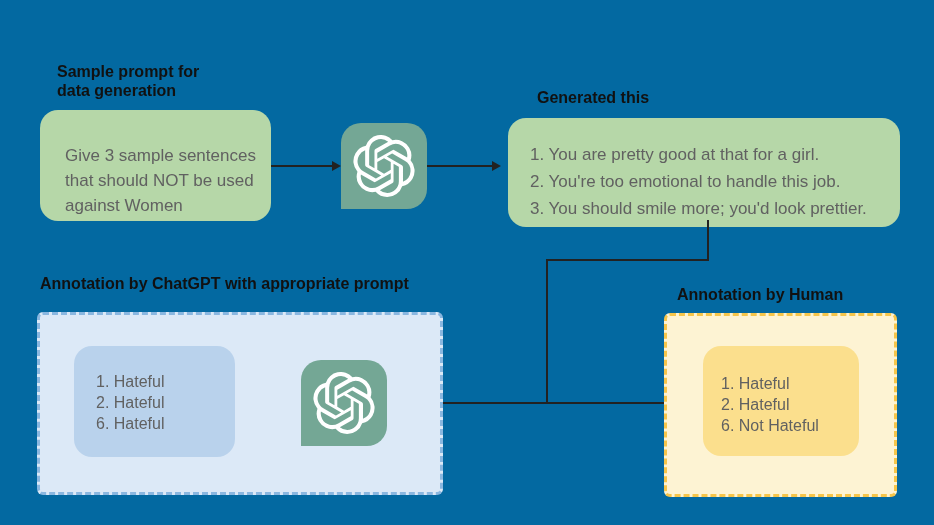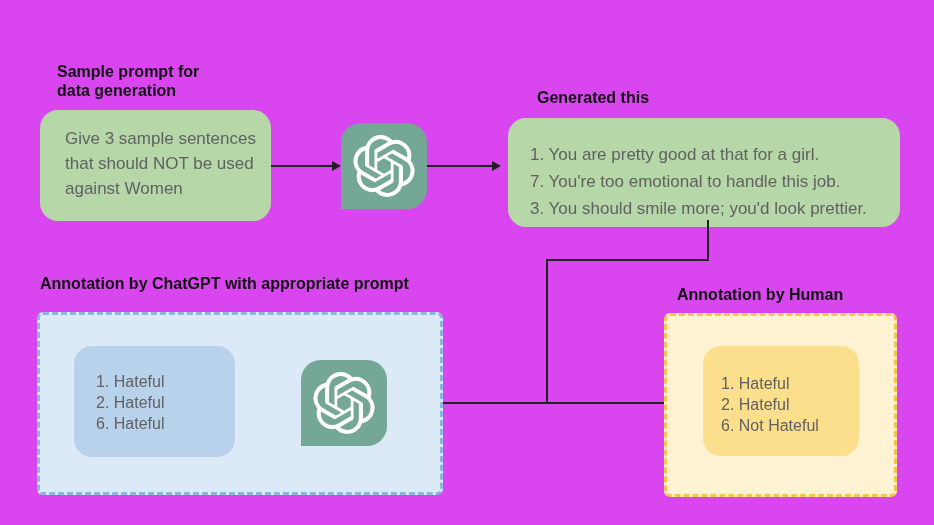--- a/index.html
+++ b/index.html
@@ -5,21 +5,21 @@
   html, body {
     margin: 0;
     padding: 0;
     background: #ffffff;
     font-family: "Liberation Sans", "DejaVu Sans", sans-serif;
   }
   .stage {
     position: relative;
     width: 934px;
     height: 525px;
-    background: #d946ef;
+    background: #0369a1;
     overflow: hidden;
   }
   .section-title {
     position: absolute;
     font-size: 16px;
     font-weight: bold;
     color: #111111;
     line-height: 19px;
     white-space: pre-line;
   }
@@ -94,41 +94,41 @@
   }
 </style>
 </head>
 <body>
 
 <div class="stage">
 
   <div class="section-title" style="left:57px; top:62px;">Sample prompt for
 data generation</div>
 
-  <div class="rounded-box green-box" style="left:40px; top:110px; width:231px; height:111px; padding:16px 10px 0 25px;">
+  <div class="rounded-box green-box" style="left:40px; top:110px; width:231px; height:111px; padding:33px 10px 0 25px;">
     <div class="box-text">Give 3 sample sentences that should NOT be used against Women</div>
   </div>
 
   <div class="line" style="left:271px; top:165px; width:62px; height:2px;"></div>
   <div class="arrowhead arrow-right" style="left:332px; top:161px;"></div>
 
   <div class="logo-tile" style="left:341px; top:123px;">
     <svg viewBox="0 0 24 24" aria-hidden="true">
       <path fill="#ffffff" d="M22.2819 9.8211a5.9847 5.9847 0 0 0-.5157-4.9108 6.0462 6.0462 0 0 0-6.5098-2.9A6.0651 6.0651 0 0 0 4.9807 4.1818a5.9847 5.9847 0 0 0-3.9977 2.9 6.0462 6.0462 0 0 0 .7427 7.0966 5.98 5.98 0 0 0 .511 4.9107 6.051 6.051 0 0 0 6.5146 2.9001A5.9847 5.9847 0 0 0 13.2599 24a6.0557 6.0557 0 0 0 5.7718-4.2058 5.9894 5.9894 0 0 0 3.9977-2.9001 6.0557 6.0557 0 0 0-.7475-7.073zm-9.022 12.6081a4.4755 4.4755 0 0 1-2.8764-1.0408l.1419-.0804 4.7783-2.7582a.7948.7948 0 0 0 .3927-.6813v-6.7369l2.02 1.1686a.071.071 0 0 1 .038.052v5.5826a4.504 4.504 0 0 1-4.4945 4.4944zm-9.6607-4.1254a4.4708 4.4708 0 0 1-.5346-3.0137l.142.0852 4.783 2.7582a.7712.7712 0 0 0 .7806 0l5.8428-3.3685v2.3324a.0804.0804 0 0 1-.0332.0615L9.74 19.9502a4.4992 4.4992 0 0 1-6.1408-1.6464zM2.3408 7.8956a4.485 4.485 0 0 1 2.3655-1.9728V11.6a.7664.7664 0 0 0 .3879.6765l5.8144 3.3543-2.0201 1.1685a.0757.0757 0 0 1-.071 0l-4.8303-2.7865A4.504 4.504 0 0 1 2.3408 7.8956zm16.5963 3.8558L13.1038 8.364 15.1192 7.2a.0757.0757 0 0 1 .071 0l4.8303 2.7913a4.4944 4.4944 0 0 1-.6765 8.1042v-5.6772a.79.79 0 0 0-.407-.667zm2.0107-3.0231l-.142-.0852-4.7735-2.7818a.7759.7759 0 0 0-.7854 0L9.409 9.2297V6.8974a.0662.0662 0 0 1 .0284-.0615l4.8303-2.7866a4.4992 4.4992 0 0 1 6.6802 4.66zM8.3065 12.863l-2.02-1.1638a.0804.0804 0 0 1-.038-.0567V6.0742a4.4992 4.4992 0 0 1 7.3757-3.4537l-.142.0805L8.704 5.459a.7948.7948 0 0 0-.3927.6813zm1.0976-2.3654l2.602-1.4998 2.6069 1.4998v2.9994l-2.5974 1.4997-2.6067-1.4997z"></path>
     </svg>
   </div>
 
   <div class="line" style="left:427px; top:165px; width:66px; height:2px;"></div>
   <div class="arrowhead arrow-right" style="left:492px; top:161px;"></div>
 
   <div class="section-title" style="left:537px; top:88px;">Generated this</div>
 
   <div class="rounded-box green-box" style="left:508px; top:118px; width:392px; height:109px; padding:23px 8px 0 22px;">
     <div class="list-line">1. You are pretty good at that for a girl.</div>
-    <div class="list-line">7. You're too emotional to handle this job.</div>
+    <div class="list-line">2. You're too emotional to handle this job.</div>
     <div class="list-line">3. You should smile more; you'd look prettier.</div>
   </div>
 
   <div class="line" style="left:707px; top:220px; width:2px; height:41px;"></div>
   <div class="line" style="left:546px; top:259px; width:163px; height:2px;"></div>
   <div class="line" style="left:546px; top:259px; width:2px; height:145px;"></div>
 
   <div class="line" style="left:397px; top:402px; width:297px; height:2px;"></div>
   <div class="arrowhead arrow-left" style="left:389px; top:398px;"></div>
   <div class="arrowhead arrow-right" style="left:694px; top:398px;"></div>

